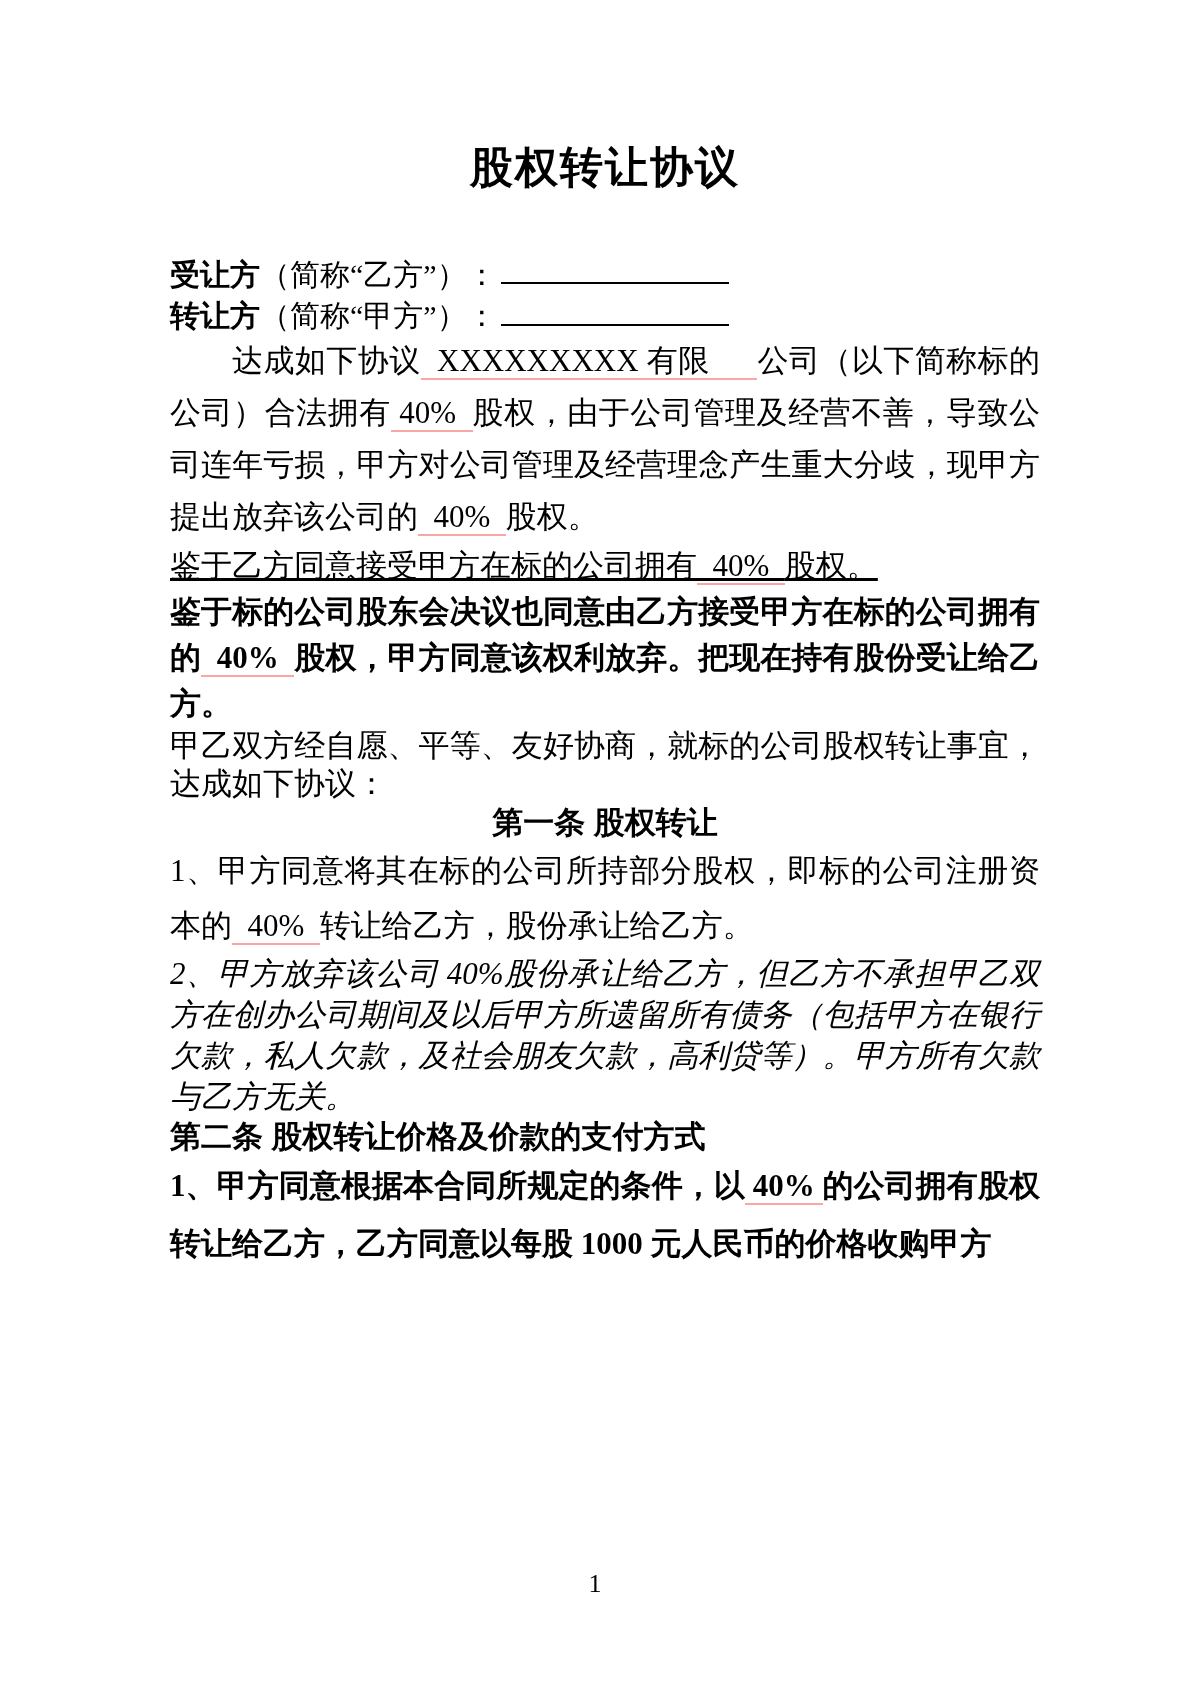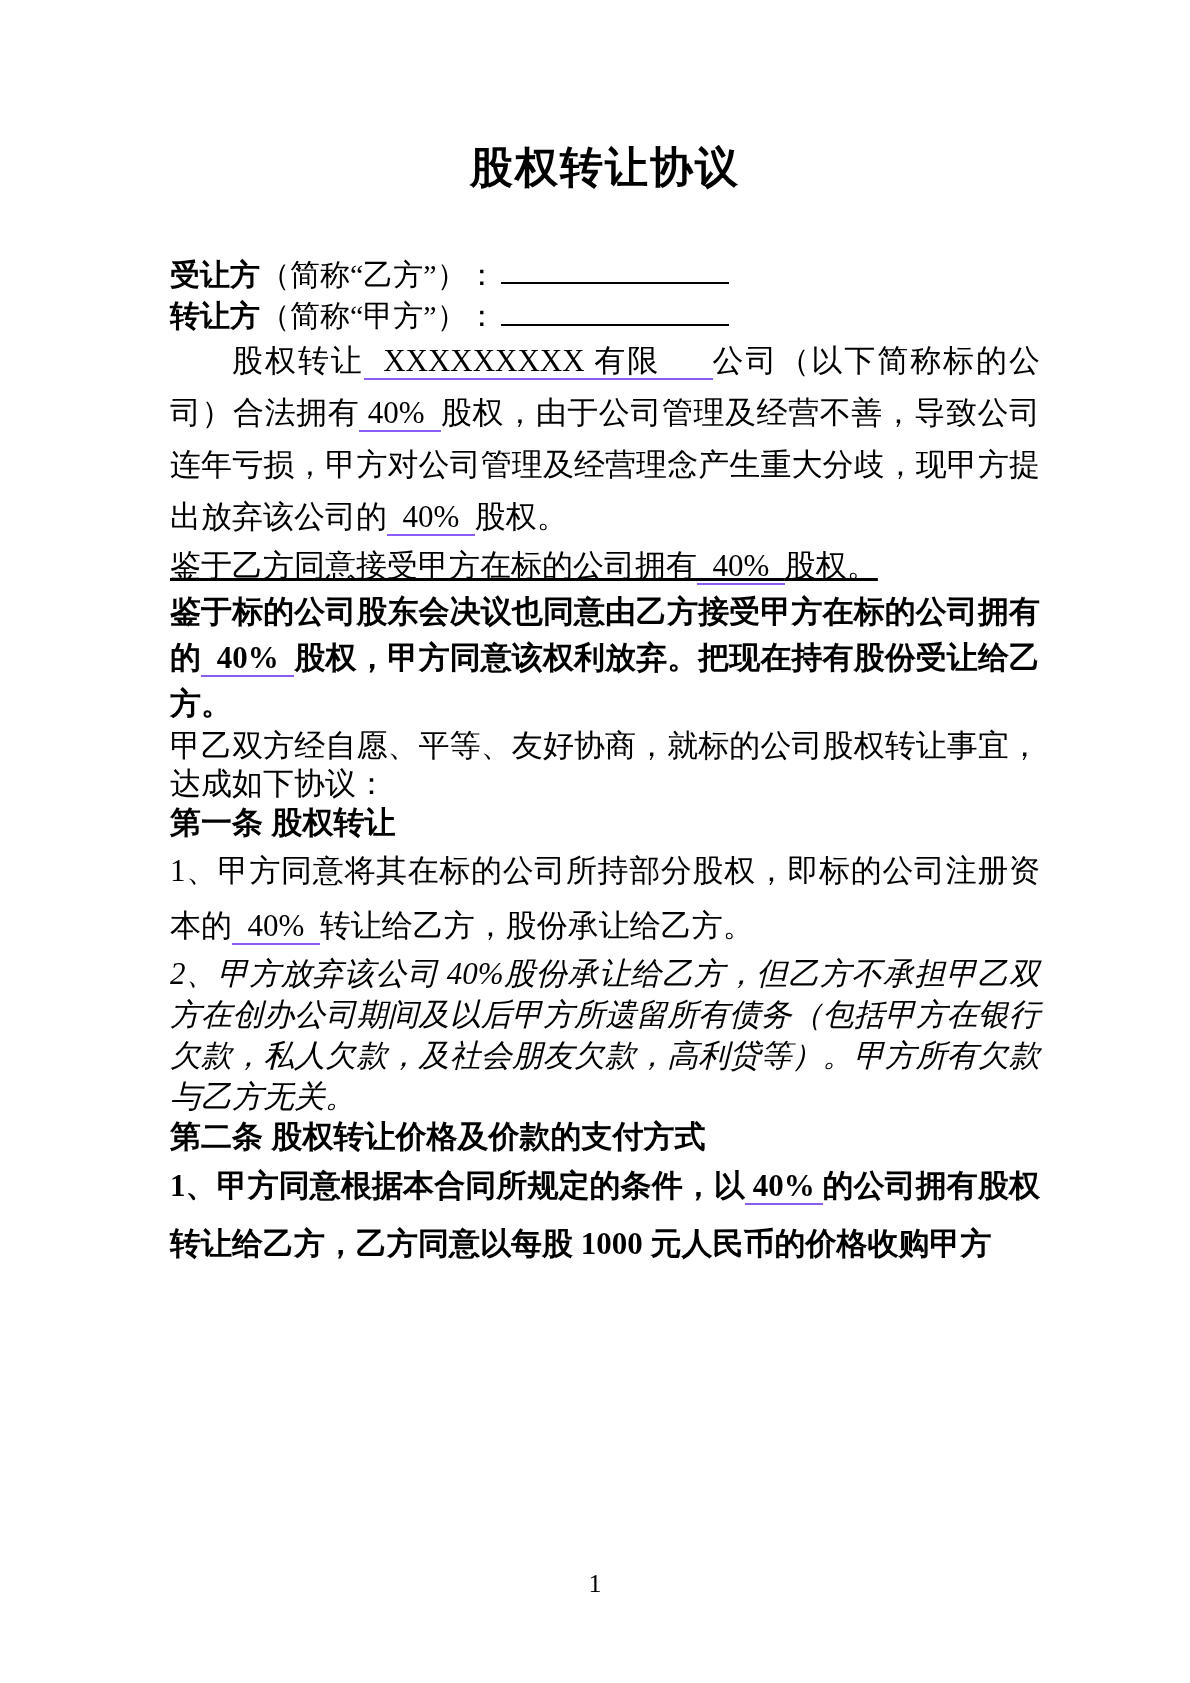--- a/index.html
+++ b/index.html
@@ -47,34 +47,34 @@
     vertical-align: baseline;
     margin-left: 4px;
   }
   p.body {
     margin: 0;
     font-size: 31px;
     text-align: justify;
   }
   .u {
     white-space: pre-wrap;
-    border-bottom: 2px solid #8b5cf6;
+    border-bottom: 2px solid #fca5a5;
   }
   .p1 { margin-top: 60px; line-height: 52px; text-indent: 62px; }
   .p2 { margin-top: 2px;  line-height: 46px; text-decoration: underline; }
   .p3 { margin-top: 0;    line-height: 46px; font-weight: bold; }
   .p4 { margin-top: 32px; line-height: 38px; }
   h2.article-heading {
     margin: 0;
     font-family: "Liberation Sans", "DejaVu Sans", sans-serif;
     font-weight: 700;
     font-size: 31px;
     line-height: 40px;
   }
-  .h-a1 { margin-top: 44px; }
+  .h-a1 { margin-top: 44px; text-align: center; }
   .h-a2 { margin-top: 28px; }
   .item-a1-1 { margin-top: 4px;  line-height: 55px; }
   .item-a1-2 { margin-top: 2px;  line-height: 41px; font-style: italic; }
   .item-a2-1 { margin-top: 6px;  line-height: 58px; font-weight: bold; }
   .page-number {
     position: absolute;
     bottom: 83px;
     left: 0;
     right: 0;
     text-align: center;
@@ -87,21 +87,21 @@
 
 <div class="page">
 
   <h1 class="title">股权转让协议</h1>
 
   <div class="parties">
     <div class="party-line"><span class="party-label">受让方</span><span class="party-suffix">（简称“乙方”）：</span><span class="blank-line"></span></div>
     <div class="party-line"><span class="party-label">转让方</span><span class="party-suffix">（简称“甲方”）：</span><span class="blank-line"></span></div>
   </div>
 
-  <p class="body p1"><span>股权转让</span><span class="u">  XXXXXXXXX 有限　  </span><span>公司（以下简称标的公司）合法拥有</span><span class="u"> 40%  </span><span>股权，由于公司管理及经营不善，导致公司连年亏损，甲方对公司管理及经营理念产生重大分歧，现甲方提出放弃该公司的</span><span class="u">  40%  </span><span>股权。</span></p>
+  <p class="body p1"><span>达成如下协议</span><span class="u">  XXXXXXXXX 有限　  </span><span>公司（以下简称标的公司）合法拥有</span><span class="u"> 40%  </span><span>股权，由于公司管理及经营不善，导致公司连年亏损，甲方对公司管理及经营理念产生重大分歧，现甲方提出放弃该公司的</span><span class="u">  40%  </span><span>股权。</span></p>
 
   <p class="body p2"><span>鉴于乙方同意接受甲方在标的公司拥有</span><span class="u">  40%  </span><span>股权。</span></p>
 
   <p class="body p3"><span>鉴于标的公司股东会决议也同意由乙方接受甲方在标的公司拥有的</span><span class="u">  40%  </span><span>股权，甲方同意该权利放弃。把现在持有股份受让给乙方。</span></p>
 
   <p class="body p4"><span>甲乙双方经自愿、平等、友好协商，就标的公司股权转让事宜，达成如下协议：</span></p>
 
   <h2 class="article-heading h-a1">第一条 股权转让</h2>
 
   <p class="body item-a1-1"><span>1、甲方同意将其在标的公司所持部分股权，即标的公司注册资本的</span><span class="u">  40%  </span><span>转让给乙方，股份承让给乙方。</span></p>

